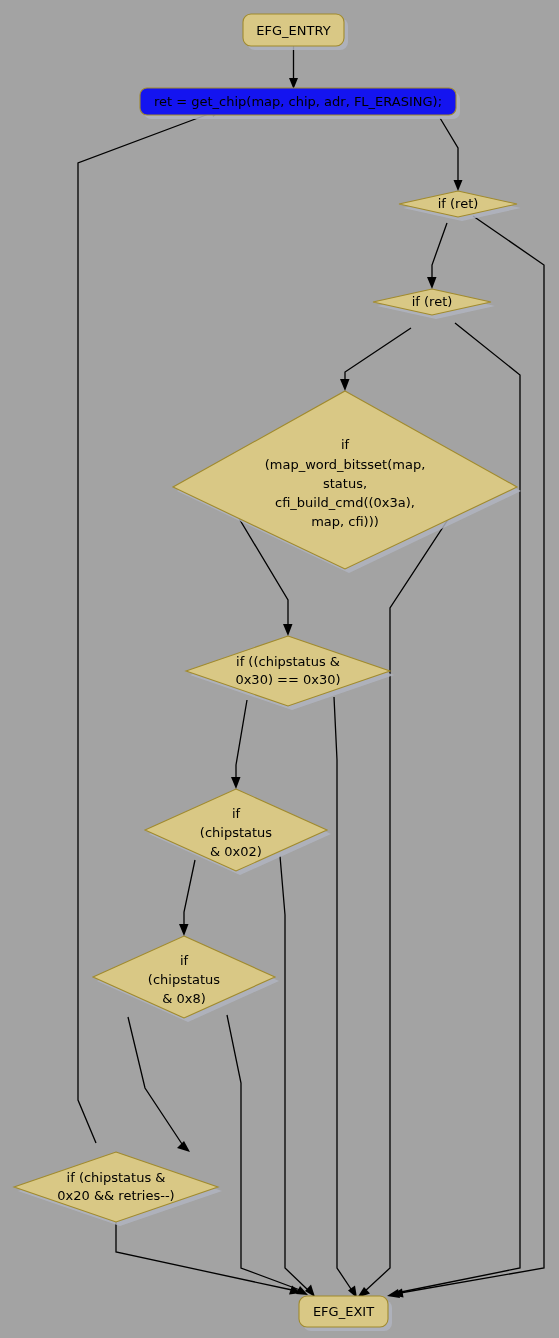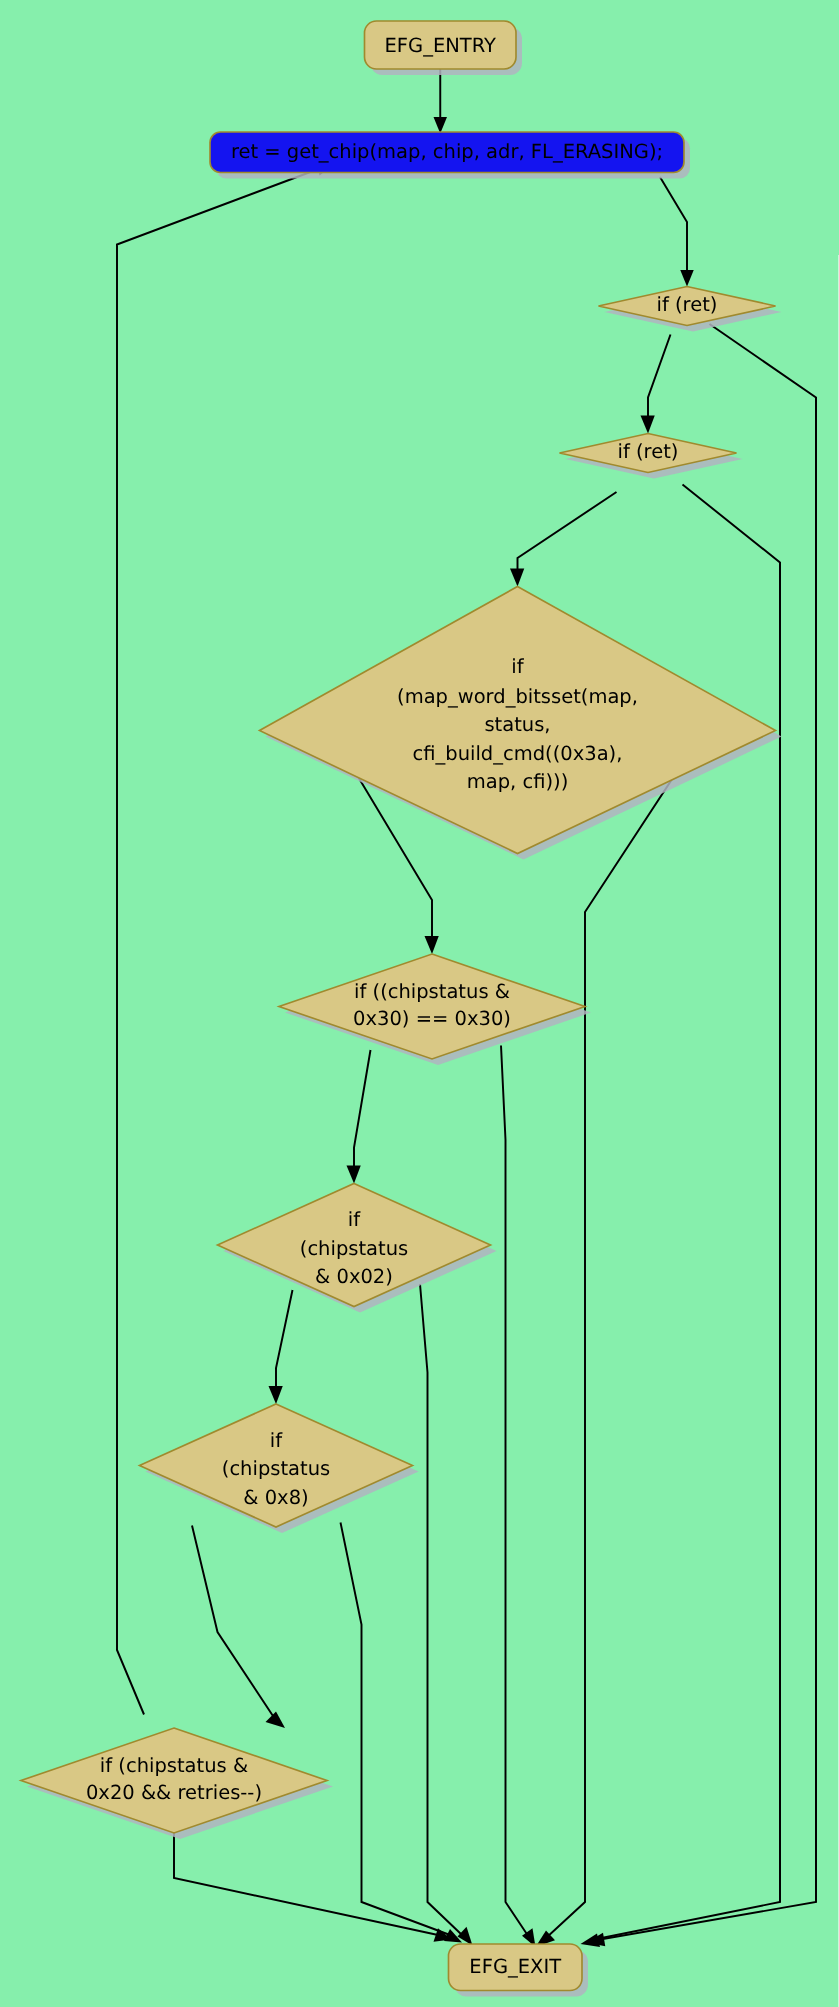--- a/index.html
+++ b/index.html
@@ -10,21 +10,21 @@
   body {
     width: 559px;
     height: 1338px;
     font-family: "DejaVu Sans", sans-serif;
     overflow: hidden;
   }
   #flow-root {
     position: relative;
     width: 559px;
     height: 1338px;
-    background: #86efac;
+    background: #a3a3a3;
     text-align: right;
   }
   svg#flow-svg {
     display: block;
     width: 559px;
     height: 1338px;
   }
   .node-shadow {
     fill: #b0b4c0;
     opacity: 0.85;

